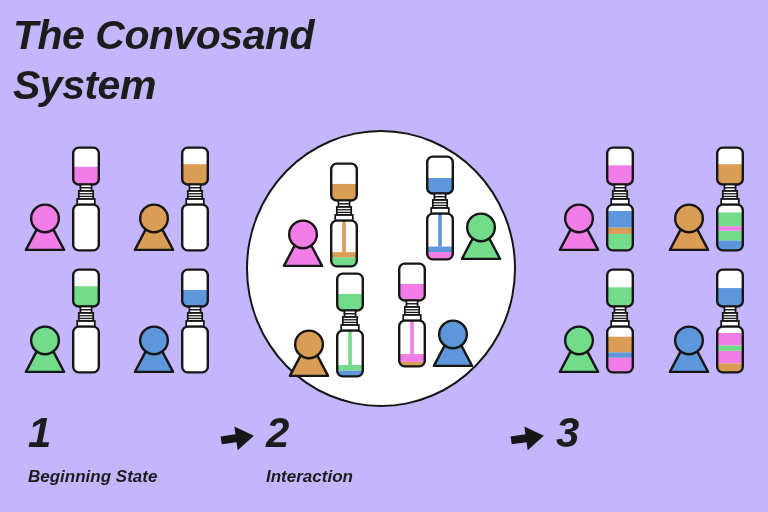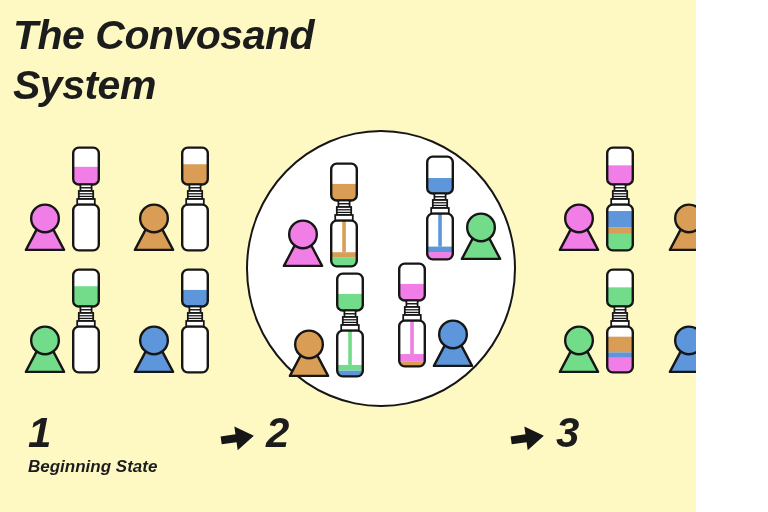--- a/index.html
+++ b/index.html
@@ -1,17 +1,17 @@
 <!DOCTYPE html>
 <html><head>
 <meta charset="utf-8">
 <style>
   html,body{margin:0;padding:0;background:#fff;}
   .canvas{
-    position:relative;width:696px;height:512px;background:#fef9c3;overflow:hidden;
+    position:relative;width:768px;height:512px;background:#c4b5fd;overflow:hidden;
     font-family:"Liberation Sans",sans-serif;color:#161616;
   }
   .title{
     position:absolute;left:13px;top:10px;width:340px;margin:0;
     font-size:41px;line-height:50px;font-weight:700;font-style:italic;
     letter-spacing:-0.5px;color:#1c1c1c;
   }
   .circle{
     position:absolute;left:246px;top:130px;width:270px;height:277px;
     border:2.5px solid #161616;border-radius:50%;background:#fff;box-sizing:border-box;
@@ -29,21 +29,21 @@
   .pos-b2{left:24px;top:268px}.pos-b3{left:133px;top:268px}
   
   .pos-i0{left:282px;top:162px}.pos-i1{left:424px;top:155px}
   .pos-i2{left:288px;top:272px}.pos-i3{left:396px;top:262px}
   
   .pos-e0{left:558px;top:146px}.pos-e1{left:668px;top:146px}
   .pos-e2{left:558px;top:268px}.pos-e3{left:668px;top:268px}
 
   .stage{position:absolute;font-style:italic;font-weight:700;color:#1c1c1c;}
   .stage .num{font-size:42px;line-height:46px;}
-  .stage .cap{font-size:17px;line-height:19px;margin-top:1px;white-space:nowrap;}
+  .stage .cap{font-size:17px;line-height:19px;margin-top:11px;white-space:nowrap;}
   .stage .arrow{position:absolute;left:-46px;top:13px;transform:rotate(-8deg);}
   .pos-s0{left:28px;top:410px}.pos-s1{left:266px;top:410px}.pos-s2{left:556px;top:410px}
 </style>
 </head>
 <body>
 
 <div class="canvas">
   <h1 class="title">The Convosand System</h1>
 
   <div class="circle"></div>
@@ -448,20 +448,21 @@
   <div class="stage pos-s0">
     <div class="num">1</div>
     <div class="cap">Beginning State</div>
   </div>
 
   <div class="stage pos-s1">
     <svg class="arrow" width="36" height="30" viewBox="0 0 36 30" style="color:#161616">
       <polygon points="1,11 16,11 16,3 34,15 16,27 16,19 1,19" fill="currentColor"></polygon>
     </svg>
     <div class="num">2</div>
+    <div class="cap">Interaction</div>
   </div>
 
   <div class="stage pos-s2">
     <svg class="arrow" width="36" height="30" viewBox="0 0 36 30" style="color:#161616">
       <polygon points="1,11 16,11 16,3 34,15 16,27 16,19 1,19" fill="currentColor"></polygon>
     </svg>
     <div class="num">3</div>
   </div>
 </div>
 

